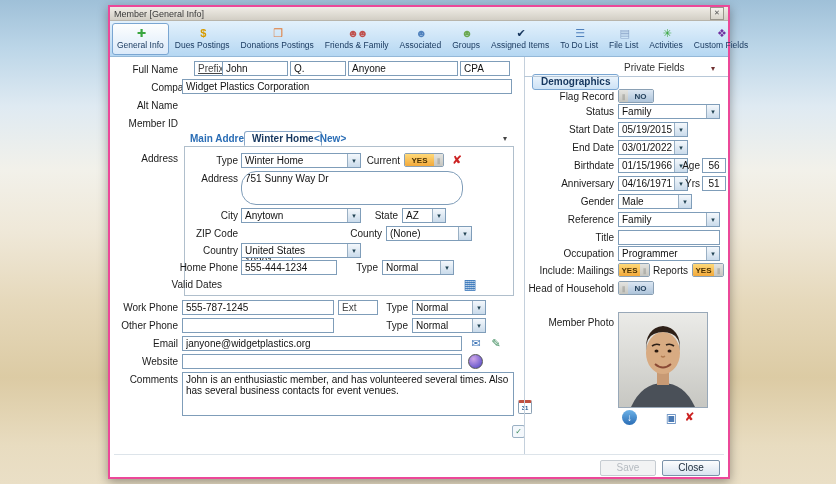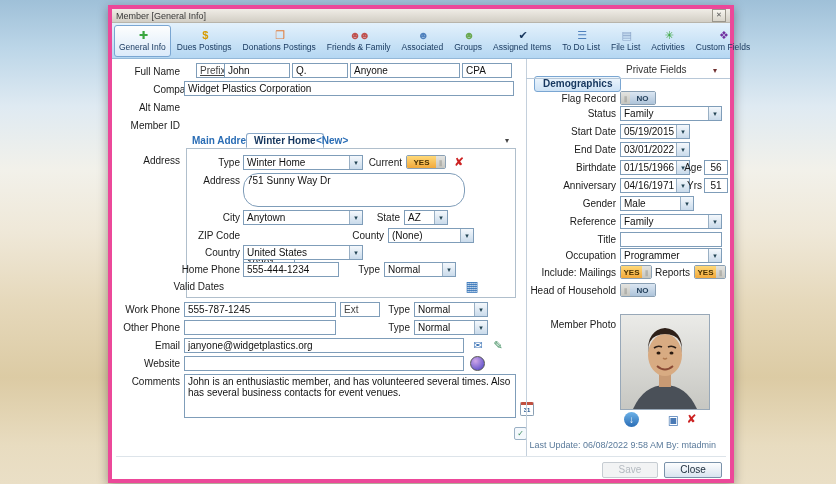--- a/index.html
+++ b/index.html
@@ -2,21 +2,21 @@
 <html style="--accent: #2a6db5; --toolbar-top: #e3f1fc; --toolbar-bottom: #b5d7f2; --toggle-yes: #f2a93b; --toggle-no: #aec4da; --highlight: #ffffc2; --delete-red: #cc2222;"><head>
 <meta charset="utf-8">
 <style>
   html,body{margin:0;padding:0}
   body{
     width:836px;height:484px;overflow:hidden;
     font-family:"Liberation Sans","DejaVu Sans",sans-serif;
     background:linear-gradient(180deg,#9fc0d8 0%,#bcd6e8 10%,#dfeaf2 22%,#f2f1ea 35%,#efe8d8 48%,#e6d9bc 62%,#dccba4 78%,#e8dcc0 92%,#eadfc6 100%);
   }
   .dialog{position:absolute;left:108px;top:5px;width:618px;height:470px;background:#f9a8d4;
-    border:4px solid #ec4899;box-shadow:0 3px 10px rgba(0,0,0,.35)}
+    border:2px solid #ec4899;box-shadow:0 3px 10px rgba(0,0,0,.35)}
   .titlebar{position:absolute;left:0;top:0;right:0;height:14px;
     background:linear-gradient(#f0ede6,#d2cec5);border-bottom:1px solid #b8b4aa;
     display:flex;align-items:center;padding:0 4px;font-size:9px;color:#3a3a3a;box-sizing:border-box}
   .titlebar .t{flex:1;white-space:nowrap}
   .closebtn{width:12px;height:11px;border:1px solid #9a968c;background:linear-gradient(#f6f4ee,#d8d4ca);
     font-size:7px;line-height:9px;text-align:center;color:#555;cursor:pointer}
   .toolbar{position:absolute;left:0;top:14px;right:0;height:36px;box-sizing:border-box;
     background:linear-gradient(var(--toolbar-top,#e3f1fc),var(--toolbar-bottom,#b5d7f2));
     border-bottom:1px solid #94b8d8;display:flex;align-items:stretch;padding:2px 2px 1px;gap:1px}
   .ttab{display:flex;flex-direction:column;align-items:center;justify-content:center;
@@ -347,19 +347,18 @@
         <path d="M33 33 q4 -3 8 -1" stroke="#2e2018" stroke-width="1.6" fill="none"></path>
         <path d="M47 32 q4 -2 8 1" stroke="#2e2018" stroke-width="1.6" fill="none"></path>
         <path d="M42 43 q2 2 4 0" stroke="#b07a50" stroke-width="1.2" fill="none"></path>
         <path d="M36 51 q8 7 16 0" stroke="#8a4a35" stroke-width="1.8" fill="none"></path>
       </svg>
     </div>
     <span class="ico round" style="left:512px;top:353px">↓</span>
     <span class="ico" style="left:554px;top:353px;width:15px;height:15px;color:#4a7ab5;font-size:12px">▣</span>
     <span class="ico red" style="left:572px;top:352px;width:15px;height:16px">✘</span>
 
-    <div class="lu" style="left:350px;top:381px;width:254px">Last Update: 06/08/2022 9:58 AM By: mtadmin</div>
 
     <div class="hdiv" style="left:4px;top:397px;width:610px"></div>
     <div class="btn disabled" style="left:490px;top:403px;width:56px">Save</div>
     <div class="btn" style="left:552px;top:403px;width:58px">Close</div>
   </div>
 </div>
 
 </body></html>

